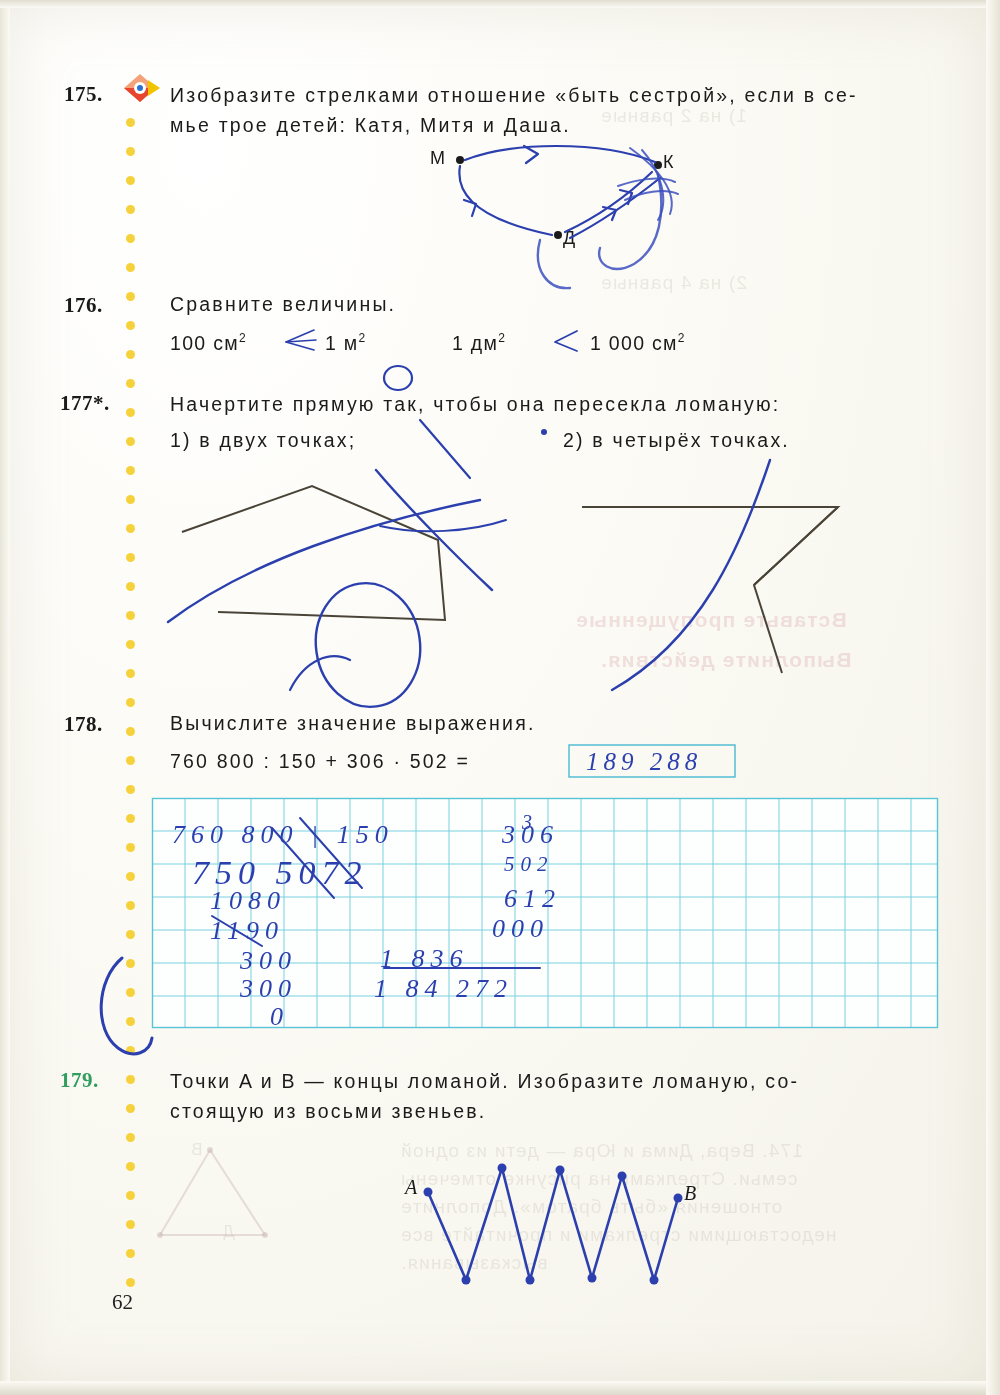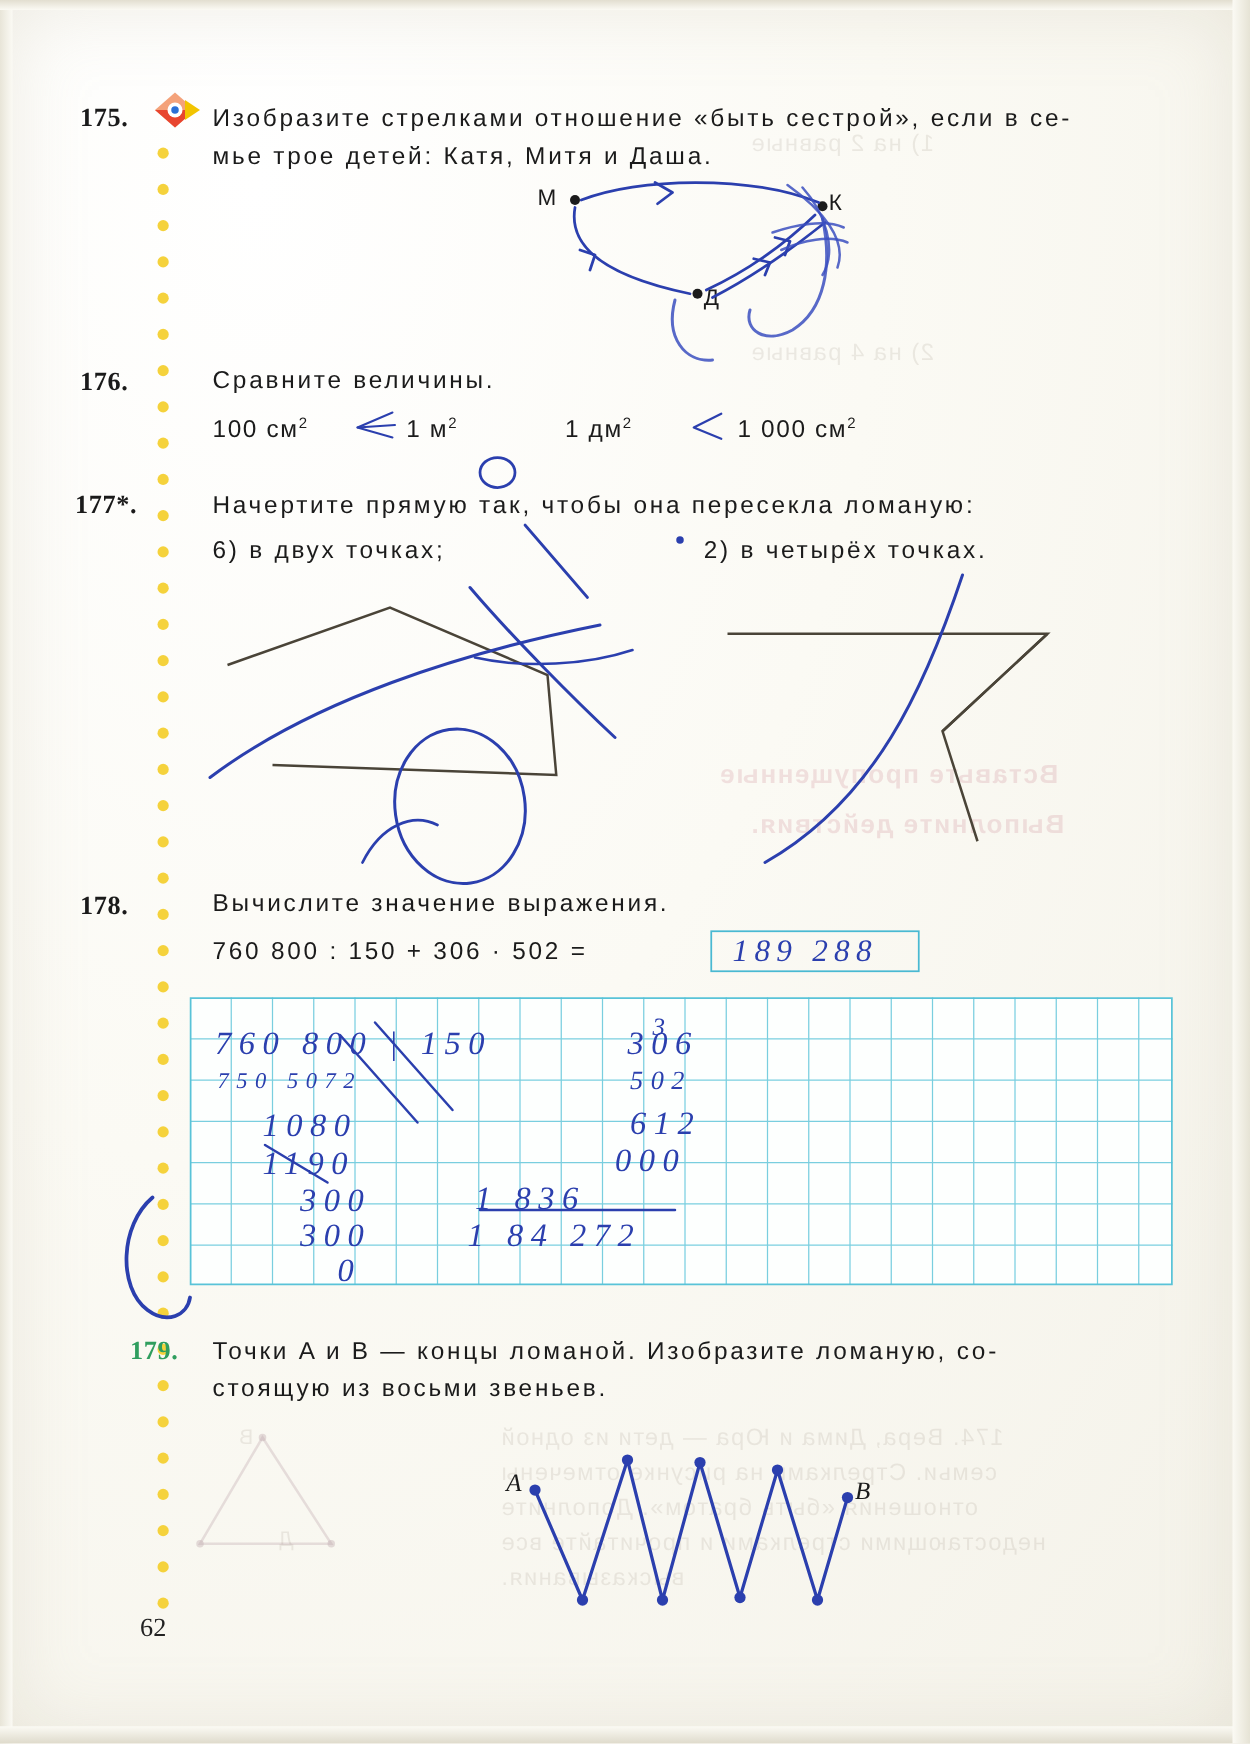--- a/index.html
+++ b/index.html
@@ -60,21 +60,21 @@
   }
 
   .num {
     position: absolute;
     font-family: "Liberation Serif", serif;
     font-size: 21px;
     color: #1a1a1a;
     letter-spacing: 0.5px;
     font-weight: bold;
   }
-  .num.green { color: #2f9e5e; margin-left: 44px; }
+  .num.green { color: #2f9e5e; }
 
   .txt {
     position: absolute;
     font-family: "Liberation Sans", sans-serif;
     font-size: 19.5px;
     color: #1b1b1b;
     letter-spacing: 1.3px;
     white-space: nowrap;
   }
   .txt.sp { letter-spacing: 2.2px; }
@@ -246,21 +246,21 @@
   <svg style="position:absolute; left:278px; top:322px;" width="50" height="36">
     <path class="hand" stroke-width="1.6" d="M36,8 L8,20 L36,28"></path>
     <path class="hand" stroke-width="1.6" d="M8,20 L38,18"></path>
   </svg>
   <svg style="position:absolute; left:543px; top:322px;" width="50" height="36">
     <path class="hand" stroke-width="1.8" d="M34,9 L12,20 L34,29"></path>
   </svg>
 
   <div class="num" style="left:60px; top:391px;">177*.</div>
   <div class="txt sp" style="left:170px; top:393px;">Начертите прямую так, чтобы она пересекла ломаную:</div>
-  <div class="txt sp" style="left:170px; top:429px;">6) в двух точках;</div>
+  <div class="txt sp" style="left:170px; top:429px;">1) в двух точках;</div>
   <div class="txt sp" style="left:563px; top:429px;">2) в четырёх точках.</div>
 
   <svg style="position:absolute; left:160px; top:470px;" width="370" height="180">
     <polyline class="printline" points="22,62 152,16 278,70 285,150 58,142"></polyline>
   </svg>
 
   <svg style="position:absolute; left:570px; top:465px;" width="280" height="220">
     <polyline class="printline" points="12,42 268,42 184,120 212,208"></polyline>
     <polyline class="printline" points="268,42 184,120"></polyline>
   </svg>
@@ -316,21 +316,21 @@
         <line x1="0" y1="66" x2="786" y2="66"></line>
       <line x1="0" y1="99" x2="786" y2="99"></line>
         <line x1="0" y1="132" x2="786" y2="132"></line>
       <line x1="0" y1="165" x2="786" y2="165"></line>
         <line x1="0" y1="198" x2="786" y2="198"></line>
     </g>
   </svg>
 
   <div style="position:absolute; left:152px; top:798px; width:786px; height:230px;">
     <div style="position:absolute; left:20px; top:22px; font-family:'Liberation Serif',serif; font-style:italic; font-size:26px; color:#2b3fae; letter-spacing:6px;">760 800 | 150</div>
-    <div style="position:absolute; left:22px; top:56px; font-family:'Liberation Serif',serif; font-style:italic; font-size:18px; color:#2b3fae; letter-spacing:6px;">750      5072</div>
+    <div style="position:absolute; left:40px; top:56px; font-family:'Liberation Serif',serif; font-style:italic; font-size:34px; color:#2b3fae; letter-spacing:6px;">750      5072</div>
     <div style="position:absolute; left:58px; top:88px; font-family:'Liberation Serif',serif; font-style:italic; font-size:26px; color:#2b3fae; letter-spacing:6px;">1080</div>
     <div style="position:absolute; left:58px; top:118px; font-family:'Liberation Serif',serif; font-style:italic; font-size:26px; color:#2b3fae; letter-spacing:6px;">1190</div>
     <div style="position:absolute; left:88px; top:148px; font-family:'Liberation Serif',serif; font-style:italic; font-size:26px; color:#2b3fae; letter-spacing:6px;">300</div>
     <div style="position:absolute; left:88px; top:176px; font-family:'Liberation Serif',serif; font-style:italic; font-size:26px; color:#2b3fae; letter-spacing:6px;">300</div>
     <div style="position:absolute; left:118px; top:204px; font-family:'Liberation Serif',serif; font-style:italic; font-size:26px; color:#2b3fae;">0</div>
 
     <div style="position:absolute; left:370px; top:13px; font-family:'Liberation Serif',serif; font-style:italic; font-size:20px; color:#2b3fae;">3</div>
     <div style="position:absolute; left:350px; top:22px; font-family:'Liberation Serif',serif; font-style:italic; font-size:26px; color:#2b3fae; letter-spacing:6px;">306</div>
     <div style="position:absolute; left:352px; top:54px; font-family:'Liberation Serif',serif; font-style:italic; font-size:21px; color:#2b3fae; letter-spacing:6px;">502</div>
     <div style="position:absolute; left:352px; top:86px; font-family:'Liberation Serif',serif; font-style:italic; font-size:26px; color:#2b3fae; letter-spacing:6px;">612</div>

